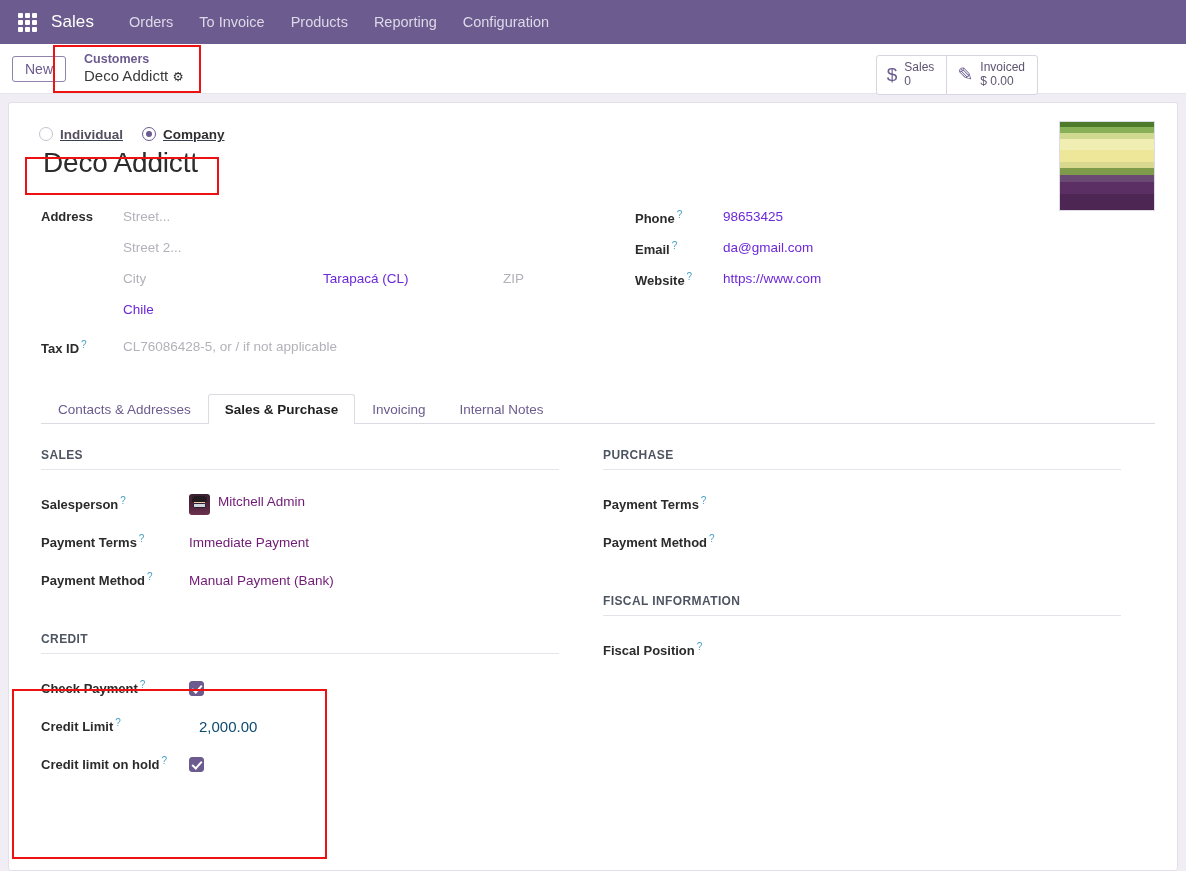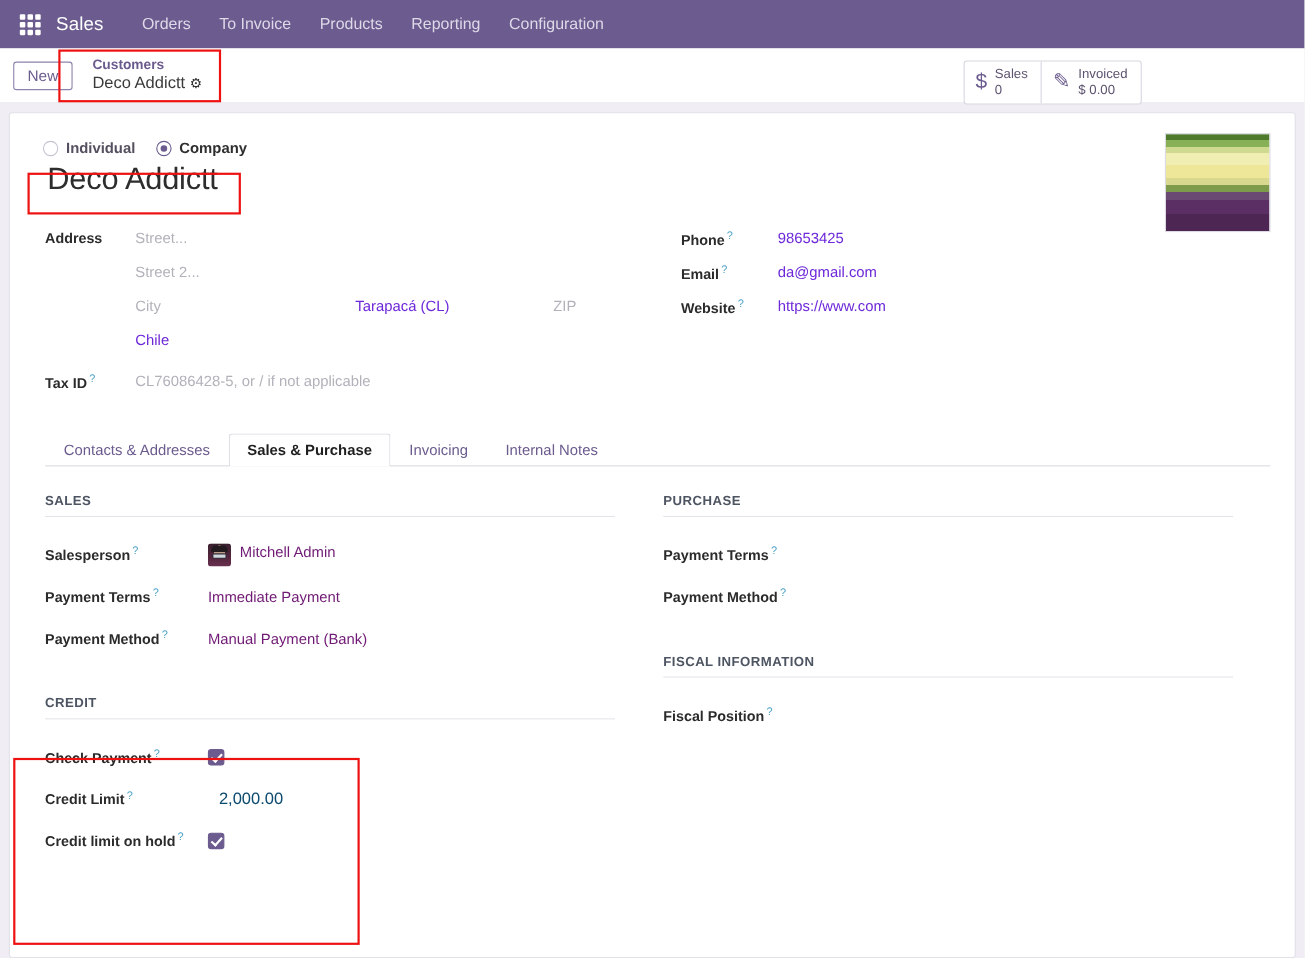--- a/index.html
+++ b/index.html
@@ -133,21 +133,21 @@
     background: #ffffff;
     border: 1px solid #e2e0e8;
     border-radius: 3px;
     height: 100%;
     padding: 18px 22px 0 22px;
     position: relative;
     overflow: hidden;
   }
 
   
-  .radio-row { display: flex; align-items: center; gap: 7px; margin: 6px 0 4px 8px; }
+  .radio-row { display: flex; align-items: flex-start; gap: 7px; margin: 6px 0 4px 8px; text-decoration: underline; }
   .radio {
     width: 14px; height: 14px; border-radius: 50%;
     border: 1px solid #c6c2d0; background: #fff;
     display: inline-block; cursor: pointer; position: relative;
   }
   .radio.on { border: 1px solid #6b5b8e; }
   .radio.on::after {
     content: ""; position: absolute; inset: 3px;
     border-radius: 50%; background: #6b5b8e;
   }
@@ -177,21 +177,21 @@
         #f1eeb4 19%, #f1eeb4 32%,
         #eee79a 32%, #eee79a 45%,
         #d9d88f 45%, #d9d88f 52%,
         #7e9b4c 52%, #7e9b4c 60%,
         #6a4a72 60%, #6a4a72 68%,
         #5b2f63 68%, #5b2f63 82%,
         #4d2653 82%, #4d2653 100%);
   }
 
   
-  .cols { display: flex; margin-top: 26px; }
+  .cols { display: flex; margin-top: 26px; gap: 16px; }
   .col-l { width: 578px; padding-left: 10px; }
   .col-r { flex: 1; padding-left: 10px; }
 
   .frow { display: flex; align-items: flex-start; min-height: 31px; }
   .flabel {
     font-size: 13px;
     font-weight: bold;
     color: #2b2b2b;
     padding-top: 4px;
     flex-shrink: 0;

